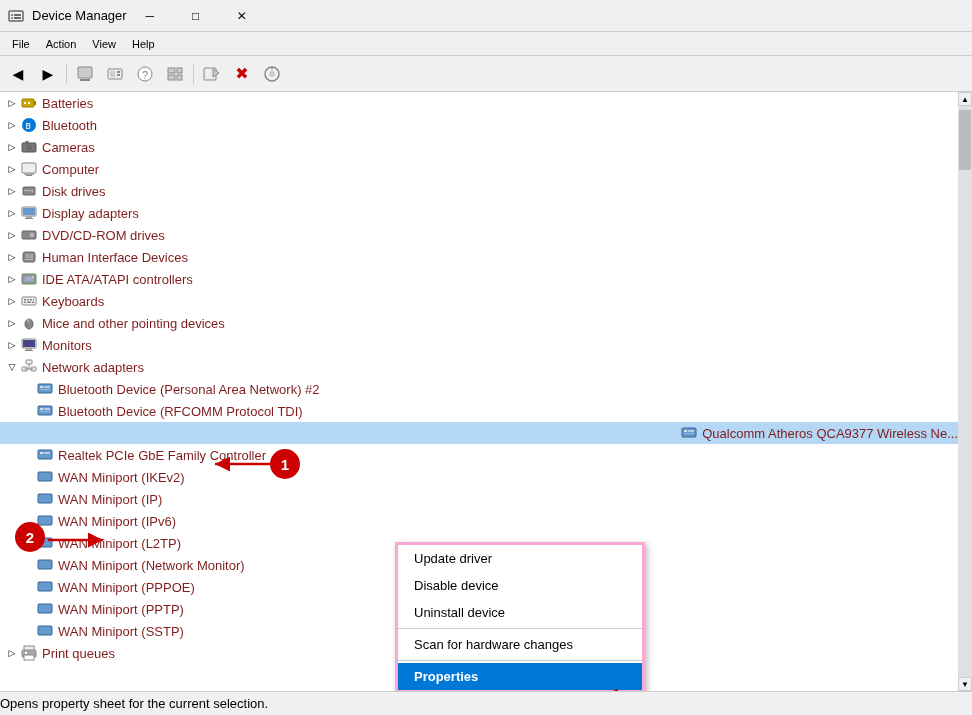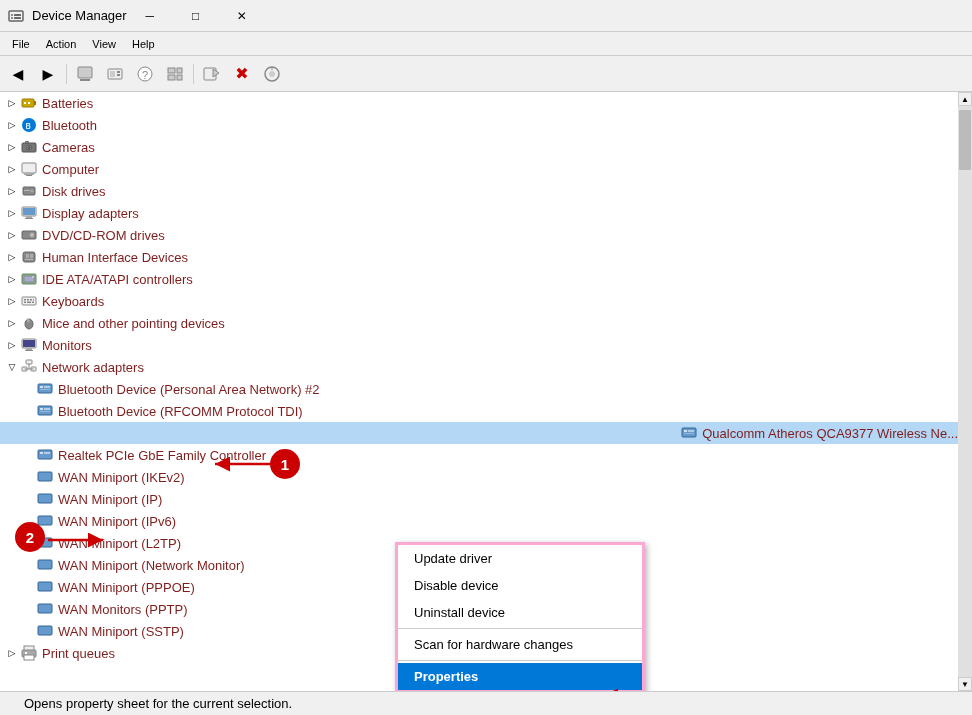--- a/index.html
+++ b/index.html
@@ -218,21 +218,21 @@
       margin: 2px 0;
     }
 
     
     .status-bar {
       height: 24px;
       background: #f0f0f0;
       border-top: 1px solid #ccc;
       display: flex;
       align-items: center;
-      padding: 0 24px;
+      padding: 0 0;
       font-size: 13px;
       flex-shrink: 0;
     }
 
     
     .annotation {
       position: absolute;
       width: 30px;
       height: 30px;
       border-radius: 50%;
@@ -590,21 +590,21 @@
           </svg>
         </div>
       <span class="item-label">WAN Miniport (PPPOE)</span>
     </div>
     <div class="tree-item child-item">
       <div class="item-icon">
           <svg width="16" height="16" viewBox="0 0 16 16">
             <rect x="1" y="3" width="14" height="9" rx="1" fill="#6699cc" stroke="#336699"></rect>
           </svg>
         </div>
-      <span class="item-label">WAN Monitors (PPTP)</span>
+      <span class="item-label">WAN Miniport (PPTP)</span>
     </div>
     <div class="tree-item child-item">
       <div class="item-icon">
           <svg width="16" height="16" viewBox="0 0 16 16">
             <rect x="1" y="3" width="14" height="9" rx="1" fill="#6699cc" stroke="#336699"></rect>
           </svg>
         </div>
       <span class="item-label">WAN Miniport (SSTP)</span>
     </div>
 

